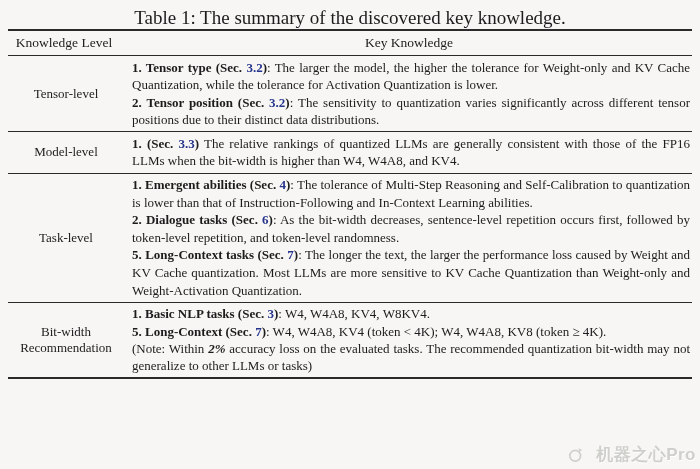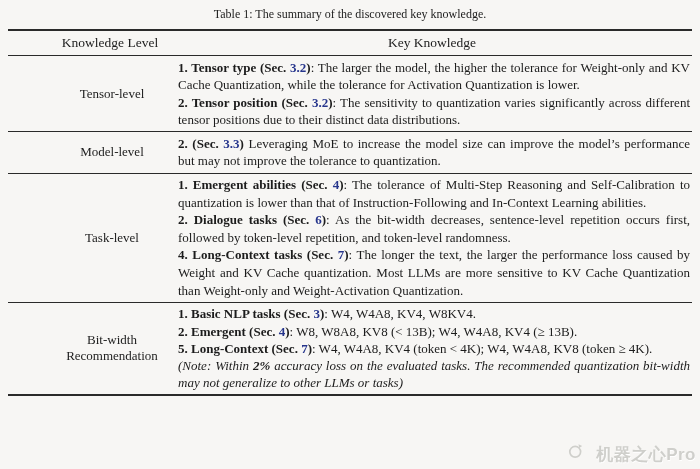--- a/index.html
+++ b/index.html
@@ -4,47 +4,47 @@
 <style>
   html,body { margin:0; padding:0; }
   .page {
     position:relative; width:700px; height:469px;
     background:var(--bg,#f7f6f4);
     font-family:"Liberation Serif", serif;
     color:var(--text,#1c1c1c);
     overflow:hidden;
   }
   .table-title {
-    text-align:center; font-size:12px; padding-top:7px; height:21px;
+    text-align:center; font-size:19px; padding-top:7px; height:21px;
   }
   .paper-table {
     position:absolute; left:8px; right:8px; top:29px;
     border-top:2px solid var(--rule,#2a2a2a);
   }
   .thead { display:flex; border-bottom:1.5px solid var(--rule,#2a2a2a); }
   .th { font-size:13.5px; padding:4px 0 4px; text-align:center; }
-  .col1 { width:112px; flex:none;margin-left:46px; }
+  .col1 { width:112px; flex:none; }
   .col2 { flex:1; padding-left:8px; padding-right:2px; }
   .trow { display:flex; border-bottom:1.2px solid var(--rule,#2a2a2a); }
   .trow:last-child { border-bottom:2px solid var(--rule,#2a2a2a); }
   .level {
     display:flex; align-items:center; justify-content:center;
     text-align:center; font-size:13px; line-height:16px; padding:2px;
   }
   .content { padding:2.5px 2px 2.5px 8px; }
   .item { margin:0; font-size:13px; line-height:17.6px; text-align:justify; }
   .tight .item { line-height:17.3px; }
   .seg-b  { font-weight:bold; }
   .seg-l  { font-weight:bold; color:var(--link,#26358c); cursor:pointer; }
   .seg-p  { }
-  .seg-i  { font-style:italic; }
+  .seg-i  { }
   .seg-bi { font-style:italic; font-weight:bold; }
   .watermark {
     position:absolute; right:4px; bottom:3px;
-    display:flex; gap:12px;
+    display:flex; align-items:center; gap:12px;
     color:var(--wm,#cfcfcb);
     font-family:"Liberation Sans", sans-serif;
     font-size:17px; font-weight:bold; letter-spacing:0.5px;
     text-shadow:0.5px 0.5px 0 #ffffff;
   }
   .wm-icon { display:inline-block; line-height:0; }
 </style>
 </head>
 <body>
 
@@ -61,36 +61,35 @@
         <div class="trow">
           <div class="col1 level">Tensor-level</div>
           <div class="col2 content">
             <p class="item"><span class="seg-b">1. Tensor type (Sec. </span><span class="seg-l">3.2</span><span class="seg-b">)</span><span class="seg-p">: The larger the model, the higher the tolerance for Weight-only and KV Cache Quantization, while the tolerance for Activation Quantization is lower.</span></p>
             <p class="item"><span class="seg-b">2. Tensor position (Sec. </span><span class="seg-l">3.2</span><span class="seg-b">)</span><span class="seg-p">: The sensitivity to quantization varies significantly across different tensor positions due to their distinct data distributions.</span></p>
           </div>
         </div>
         <div class="trow">
           <div class="col1 level">Model-level</div>
           <div class="col2 content">
-            <p class="item"><span class="seg-b">2. (Sec. </span><span class="seg-l">3.3</span><span class="seg-b">)</span><span class="seg-p"> Leveraging MoE to increase the model size can improve the model’s performance but may not improve the tolerance to quantization.</span></p>
+            <p class="item"><span class="seg-b">1. (Sec. </span><span class="seg-l">3.3</span><span class="seg-b">)</span><span class="seg-p"> The relative rankings of quantized LLMs are generally consistent with those of the FP16 LLMs when the bit-width is higher than W4, W4A8, and KV4.</span></p>
           </div>
         </div>
         <div class="trow">
           <div class="col1 level">Task-level</div>
           <div class="col2 content">
             <p class="item"><span class="seg-b">1. Emergent abilities (Sec. </span><span class="seg-l">4</span><span class="seg-b">)</span><span class="seg-p">: The tolerance of Multi-Step Reasoning and Self-Calibration to quantization is lower than that of Instruction-Following and In-Context Learning abilities.</span></p>
             <p class="item"><span class="seg-b">2. Dialogue tasks (Sec. </span><span class="seg-l">6</span><span class="seg-b">)</span><span class="seg-p">: As the bit-width decreases, sentence-level repetition occurs first, followed by token-level repetition, and token-level randomness.</span></p>
-            <p class="item"><span class="seg-b">4. Long-Context tasks (Sec. </span><span class="seg-l">7</span><span class="seg-b">)</span><span class="seg-p">: The longer the text, the larger the performance loss caused by Weight and KV Cache quantization. Most LLMs are more sensitive to KV Cache Quantization than Weight-only and Weight-Activation Quantization.</span></p>
+            <p class="item"><span class="seg-b">5. Long-Context tasks (Sec. </span><span class="seg-l">7</span><span class="seg-b">)</span><span class="seg-p">: The longer the text, the larger the performance loss caused by Weight and KV Cache quantization. Most LLMs are more sensitive to KV Cache Quantization than Weight-only and Weight-Activation Quantization.</span></p>
           </div>
         </div>
         <div class="trow tight">
           <div class="col1 level">Bit-width Recommendation</div>
           <div class="col2 content">
             <p class="item"><span class="seg-b">1. Basic NLP tasks (Sec. </span><span class="seg-l">3</span><span class="seg-b">)</span><span class="seg-p">: W4, W4A8, KV4, W8KV4.</span></p>
-            <p class="item"><span class="seg-b">2. Emergent (Sec. </span><span class="seg-l">4</span><span class="seg-b">)</span><span class="seg-p">: W8, W8A8, KV8 (&lt; 13B); W4, W4A8, KV4 (≥ 13B).</span></p>
             <p class="item"><span class="seg-b">5. Long-Context (Sec. </span><span class="seg-l">7</span><span class="seg-b">)</span><span class="seg-p">: W4, W4A8, KV4 (token &lt; 4K); W4, W4A8, KV8 (token ≥ 4K).</span></p>
             <p class="item"><span class="seg-i">(Note: Within </span><span class="seg-bi">2%</span><span class="seg-i"> accuracy loss on the evaluated tasks. The recommended quantization bit-width may not generalize to other LLMs or tasks)</span></p>
           </div>
         </div>
       </div>
   </div>
 
   <div class="watermark">
     <span class="wm-icon">
       <svg width="16" height="16" viewBox="0 0 16 16">

